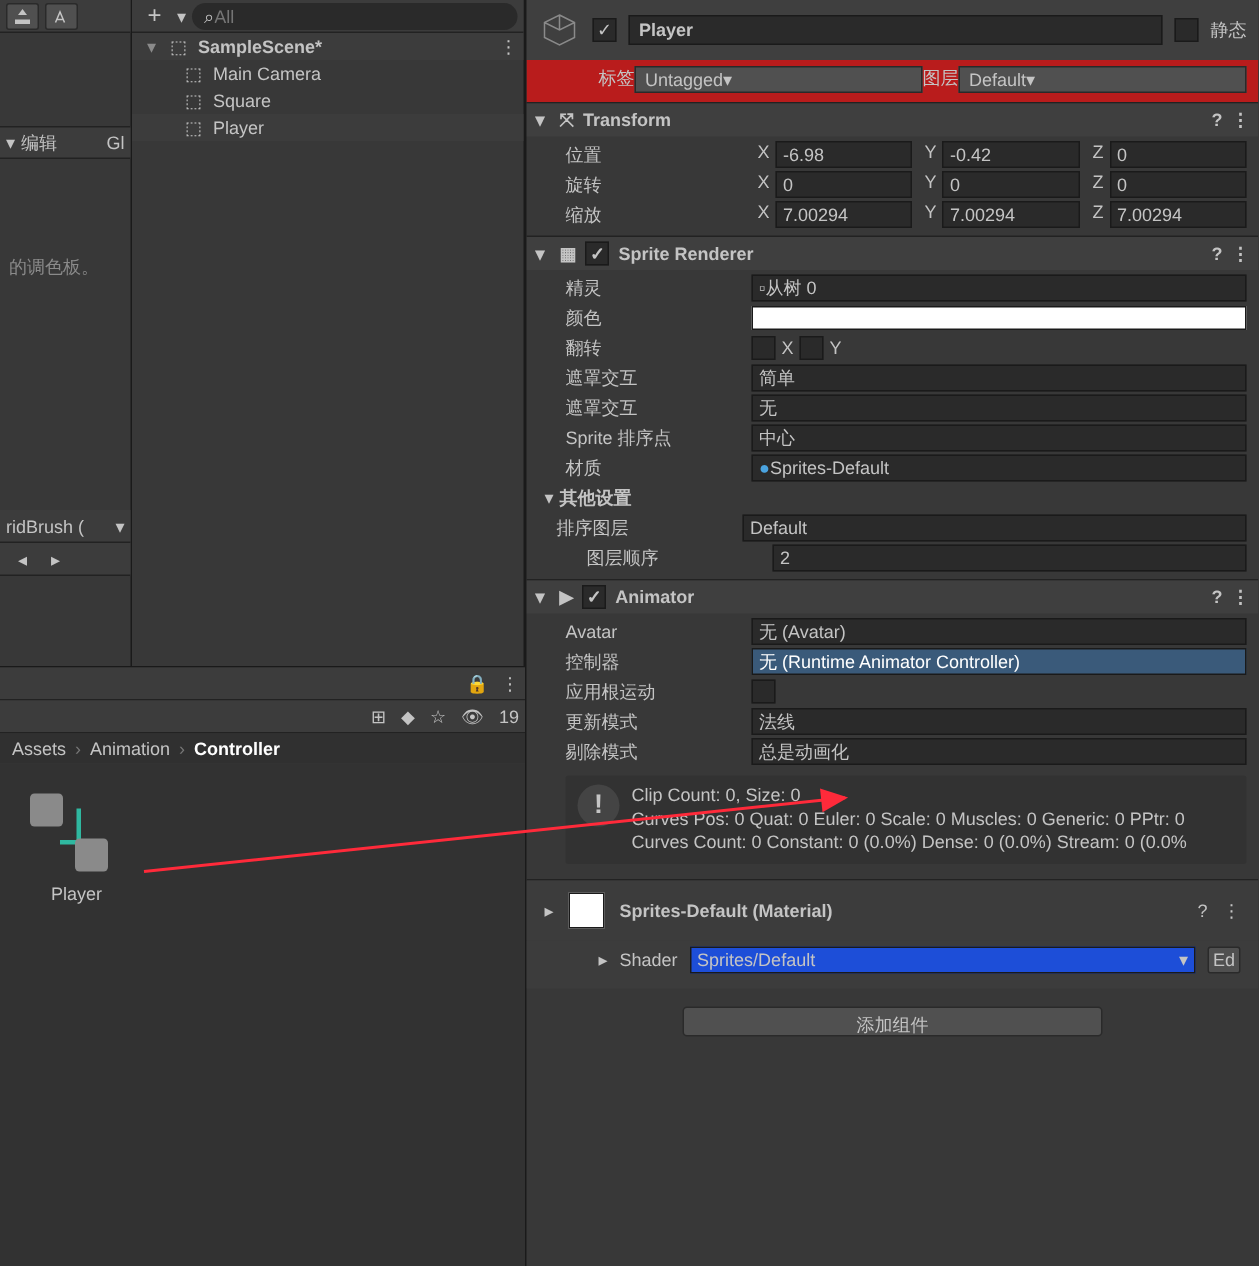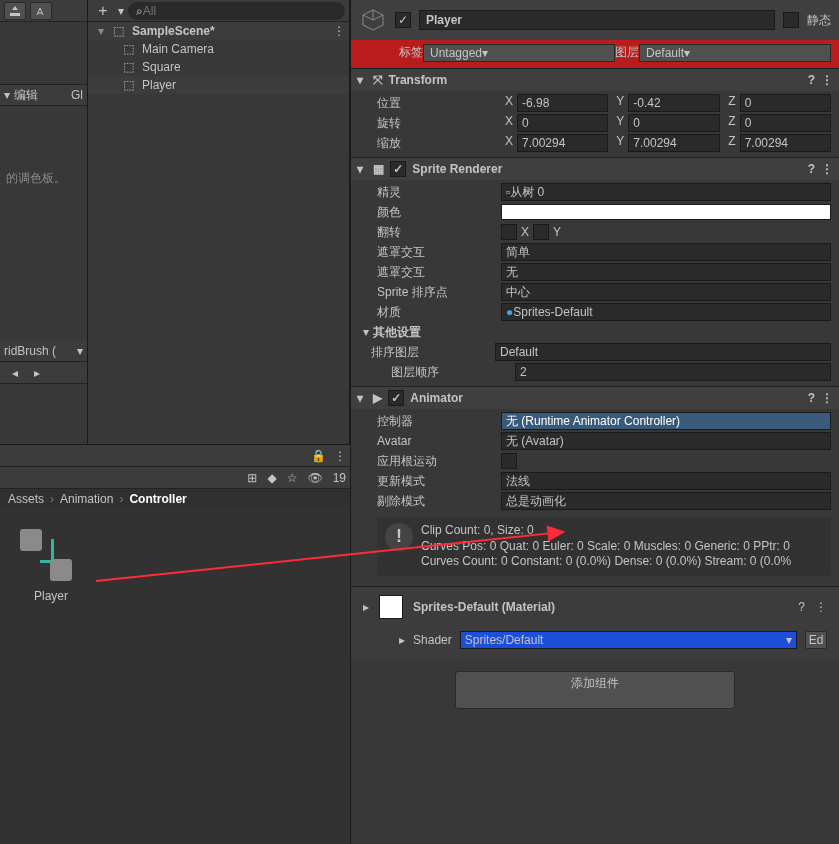--- a/index.html
+++ b/index.html
@@ -27,21 +27,21 @@
 .comp-b { padding:2px 0 4px 0; }
 .prow { display:flex; align-items:center; height:20px; padding:0 8px 0 26px; gap:4px; }
 .plabel { width:120px; flex-shrink:0; }
 .pfield { flex:1; background:#2a2a2a; border:1px solid #1a1a1a; height:18px; padding:0 4px; display:flex; align-items:center; }
 .pfield.obj { background:#2a2a2a; }
 .xyz { display:flex; gap:4px; flex:1; }
 .xyz .ax { width:12px; text-align:right; }
 .xyz .pfield { flex:1; min-width:0; }
 .info { background:#323232; margin:6px 8px 6px 26px; padding:6px 8px; border-radius:2px; display:flex; gap:8px; font-size:11px; line-height:1.3; color:#a0a0a0; }
 .info .ico { width:28px; height:28px; border-radius:14px; background:#444; display:flex; align-items:center; justify-content:center; flex-shrink:0; font-weight:700; font-size:18px; }
-.addbtn { display:block; margin:12px auto; width:280px; height:38px; background:#505050; border:1px solid #2a2a2a; border-radius:3px; text-align:center; line-height:22px; }
+.addbtn { display:block; margin:12px auto; width:280px; height:20px; background:#505050; border:1px solid #2a2a2a; border-radius:3px; text-align:center; line-height:22px; }
 .left-top { position:absolute; left:0; top:0; width:88px; height:444px; border-right:1px solid #1a1a1a; }
 .hier { position:absolute; left:88px; top:0; width:262px; height:444px; border-right:1px solid #1a1a1a; }
 .proj { position:absolute; left:0; top:444px; width:350px; bottom:0; border-top:1px solid #1a1a1a; }
 .crumbs { height:20px; background:#303030; padding:0 8px; display:flex; align-items:center; gap:6px; }
 .crumbs .sep { color:#777; }
 .projbody { padding:16px; position:relative; height:calc(100% - 42px); background:#323232; }
 .ctrl-ico { width:60px; height:60px; position:relative; }
 .ctrl-ico .n1 { position:absolute; left:4px; top:4px; width:22px; height:22px; background:#8a8a8a; border-radius:3px; }
 .ctrl-ico .n2 { position:absolute; left:34px; top:34px; width:22px; height:22px; background:#8a8a8a; border-radius:3px; }
 .ctrl-ico .link { position:absolute; left:24px; top:14px; width:14px; height:24px; border-right:3px solid #2fb8a0; border-bottom:3px solid #2fb8a0; }
@@ -288,26 +288,26 @@
     <div class="comp-h">
       <span class="tri">▾</span>
       <span>▶</span>
       <div class="chk">✓</div>
       <span>Animator</span>
       <span class="gear">?</span>
       <span>⋮</span>
     </div>
     <div class="comp-b">
       <div class="prow">
+          <span class="plabel">Avatar</span>
+          <div class="pfield obj">无 (Avatar)</div>
+        </div>
+      <div class="prow">
           <span class="plabel">控制器</span>
           <div class="pfield obj hili">无 (Runtime Animator Controller)</div>
-        </div>
-      <div class="prow">
-          <span class="plabel">Avatar</span>
-          <div class="pfield obj">无 (Avatar)</div>
         </div>
       <div class="prow">
           <span class="plabel">应用根运动</span>
           <div class="chk"></div>
         </div>
       <div class="prow">
           <span class="plabel">更新模式</span>
           <div class="pfield">法线</div>
         </div>
       <div class="prow">

